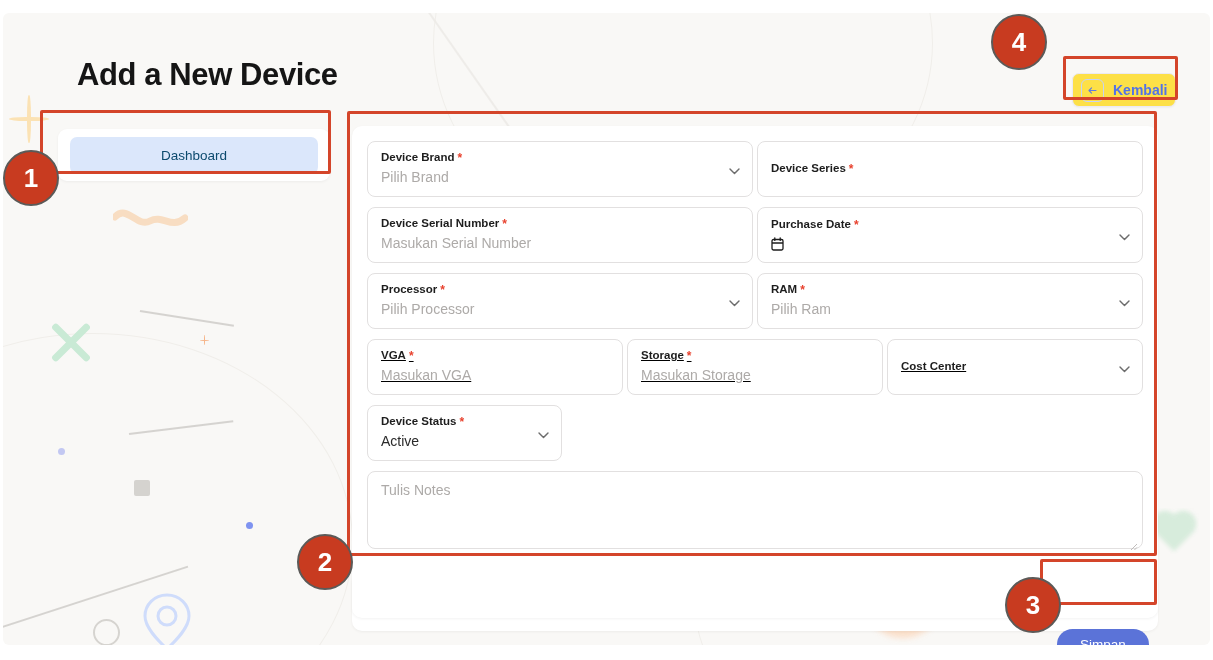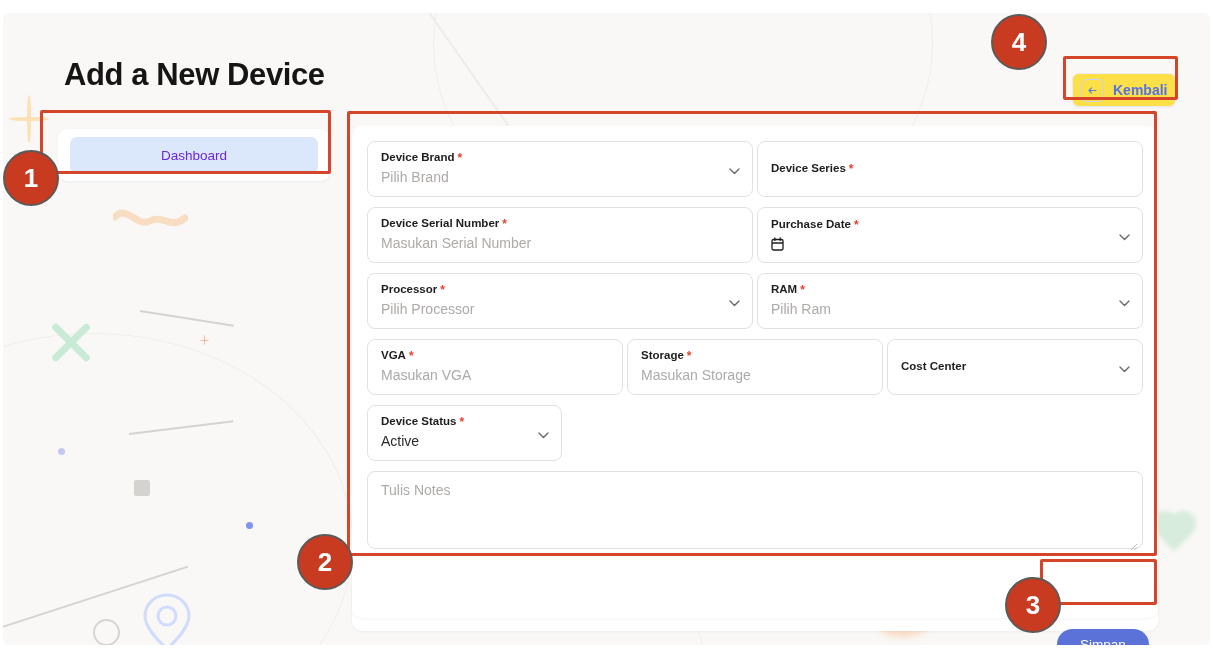--- a/index.html
+++ b/index.html
@@ -72,21 +72,21 @@
   }
 
   .soft-arc {
     border: 1px solid #f0eeea;
     border-radius: 50%;
   }
 
   
   .page-title {
     position: absolute;
-    left: 61px; top: 44px;
+    left: 74px; top: 44px;
     font-size: 31px;
     font-weight: 700;
     color: #151515;
     letter-spacing: -0.4px;
   }
 
   
   .kembali-btn {
     position: absolute;
     left: 1069px; top: 60px;
@@ -127,21 +127,21 @@
   }
   .side-item {
     width: 248px; height: 37px;
     background: #dbe7fb;
     border-radius: 7px;
     display: flex; align-items: center; justify-content: center;
     cursor: pointer;
   }
   .side-item-label {
     font-size: 13.5px;
-    color: #6d28d9;
+    color: #0c4a6e;
   }
 
   
   .form-panel {
     position: absolute;
     left: 349px; top: 113px;
     width: 806px; height: 492px;
     background: #ffffff;
     border-radius: 10px;
     box-shadow: 0 1px 3px rgba(0,0,0,.05);
@@ -157,21 +157,21 @@
     background: #ffffff;
     padding: 9px 13px 10px 13px;
     position: relative;
     min-height: 56px;
     display: flex;
     flex-direction: column;
     justify-content: center;
     gap: 6px;
   }
   .field.w-half  { flex: 1 1 0; }
-  .field.w-third { flex: 1 1 0; }
+  .field.w-third { flex: 1 1 0; text-decoration: underline; }
   .field.w-full  { flex: 1 1 100%; }
   .field.w-status { width: 195px; }
 
   .field-label {
     font-size: 11.5px;
     font-weight: 700;
     color: #1d1d1d;
     display: flex; align-items: center; gap: 3px;
     line-height: 1;
   }

